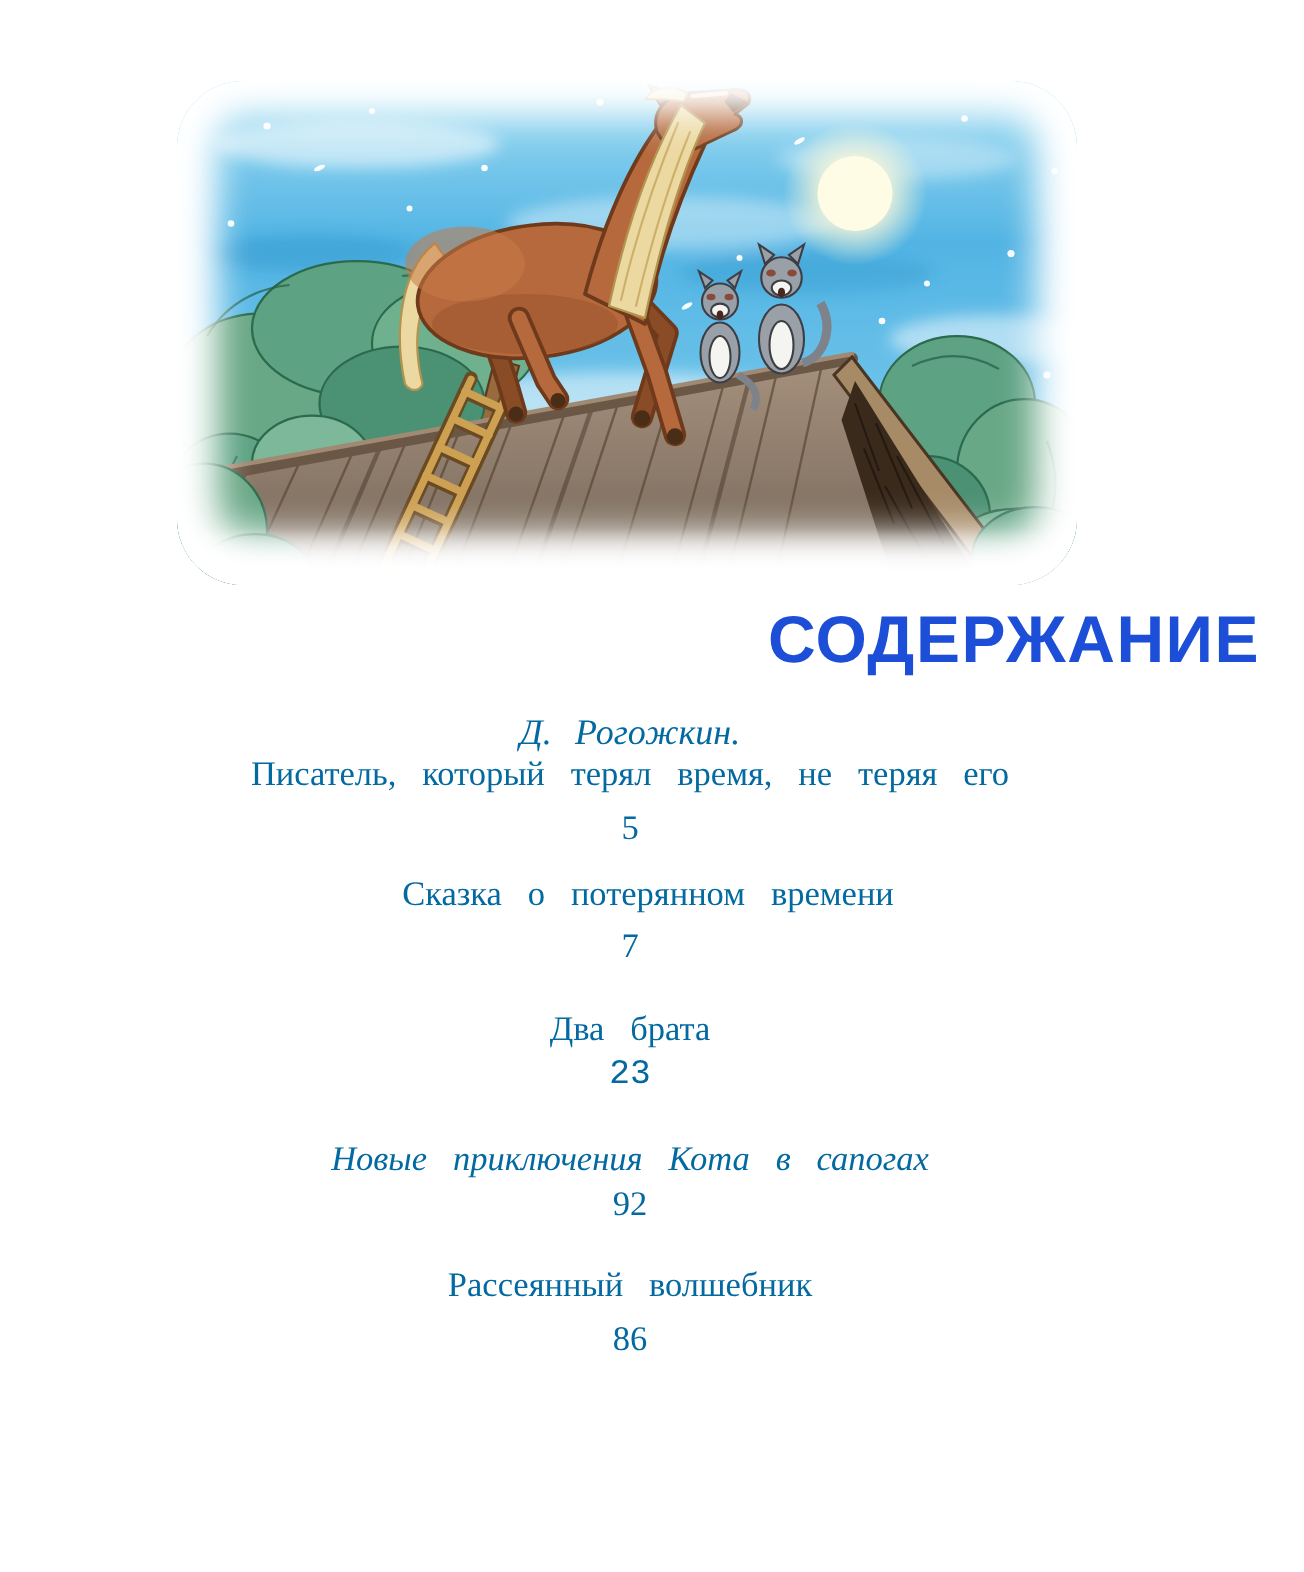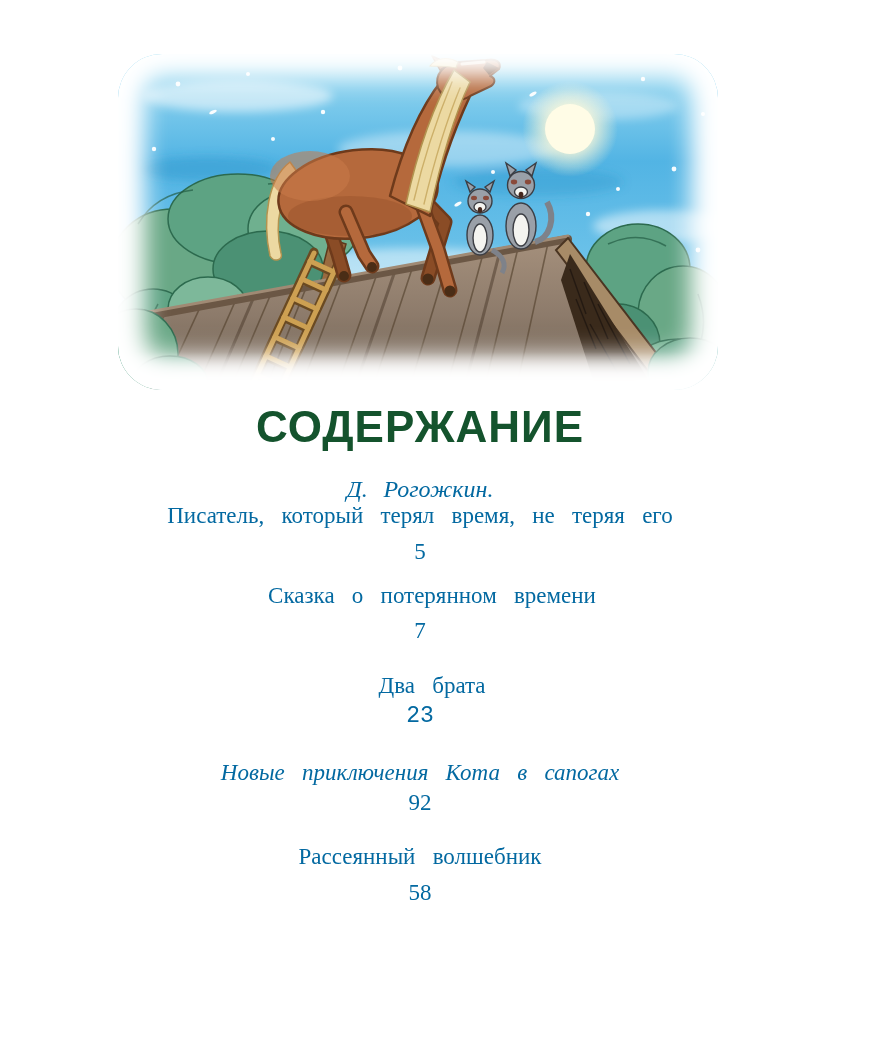--- a/index.html
+++ b/index.html
@@ -8,27 +8,27 @@
   
   #illu{position:absolute;left:118px;top:54px;width:600px;height:336px;
         border-radius:44px;overflow:hidden;}
   #illu svg{display:block;}
   #illu .fade{content:'';position:absolute;inset:0;border-radius:44px;
         box-shadow:inset 0 0 28px 22px #ffffff, inset 0 -14px 30px 16px #ffffff;pointer-events:none;}
   
   .l{position:absolute;left:0;width:840px;text-align:center;color:#0369a1;
      font:23px/26px "Liberation Serif",serif;word-spacing:.5em;}
   .num{word-spacing:0;}
-  #hdr{position:absolute;left:0;top:403px;width:840px;text-align:center;
+  #hdr{position:absolute;left:0;top:403px;width:840px;text-align:right;
        font-family:"Liberation Sans",sans-serif;font-weight:700;
-       font-size:44px;line-height:48px;letter-spacing:1px;color:#14532d;}
+       font-size:44px;line-height:48px;letter-spacing:1px;color:#1d4ed8;}
   #t-author{top:476px;font-style:italic;font-size:24px;word-spacing:.4em;}
   #t1{top:503px;}  #p1{top:539px;}
   #t2{top:583px;padding-left:12px;}  #p2{top:618px;}
-  #t3{top:673px;margin-left:12px;}  #p3{top:703px;font-family:Liberation Mono, monospace;}
+  #t3{top:673px;}  #p3{top:703px;font-family:Liberation Mono, monospace;}
   #t4{top:760px;font-style:italic;}  #p4{top:790px;}
   #t5{top:844px;}  #p5{top:880px;}
   .toc-entry{display:contents;}
 </style>
 </head>
 <body>
 
 <div id="page">
 
   
@@ -280,16 +280,16 @@
     <div class="l num" id="p3">23</div>
   </div>
 
   <div class="toc-entry">
     <div class="l" id="t4">Новые приключения Кота в сапогах</div>
     <div class="l num" id="p4">92</div>
   </div>
 
   <div class="toc-entry">
     <div class="l" id="t5">Рассеянный волшебник</div>
-    <div class="l num" id="p5">58</div>
+    <div class="l num" id="p5">86</div>
   </div>
 
 </div>
 
 </body></html>

